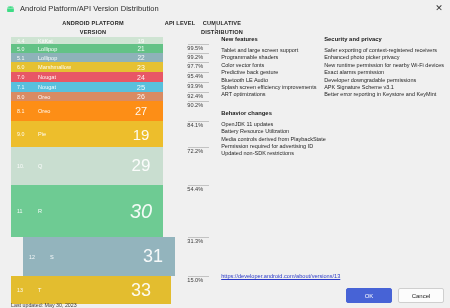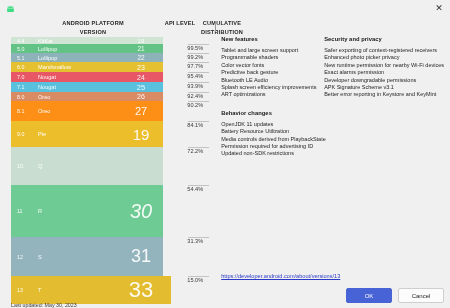--- a/index.html
+++ b/index.html
@@ -247,20 +247,21 @@
 <div class="window">
 
   <div class="titlebar">
     <svg class="titlebar-icon" viewBox="0 0 16 16">
       <path d="M2 8.5h12v4.5a1 1 0 0 1-1 1H3a1 1 0 0 1-1-1z" fill="#3ddc84"></path>
       <path d="M2 8c0-2.2 2.7-4 6-4s6 1.8 6 4z" fill="#3ddc84"></path>
       <circle cx="5.2" cy="6.4" r="0.7" fill="#ffffff"></circle>
       <circle cx="10.8" cy="6.4" r="0.7" fill="#ffffff"></circle>
       <path d="M3.6 3.2l1 1.6M12.4 3.2l-1 1.6" stroke="#3ddc84" stroke-width="0.8" fill="none"></path>
     </svg>
+    <span class="titlebar-title">Android Platform/API Version Distribution</span>
     <span class="titlebar-spacer"></span>
     <span class="titlebar-close">✕</span>
   </div>
 
   <div class="content">
 
     <div class="left-pane">
       <div class="col-headers">
         <div class="hdr hdr-version">
           <div>ANDROID PLATFORM</div>
@@ -365,53 +366,54 @@
             </div>
             <div class="cum-wrap">
               <div class="cum-line"></div>
               <div class="cum-val">84.1%</div>
             </div>
           </div>
           <div class="row" style="height: 38px;">
             <div class="bar" style="width: 152px; background: rgb(201, 222, 208);">
               <span class="ver-num">10.</span>
               <span class="ver-name">Q</span>
+              <span class="api-lvl" style="font-size: 17px;">29</span>
             </div>
             <div class="cum-wrap">
               <div class="cum-line"></div>
               <div class="cum-val">72.2%</div>
             </div>
           </div>
           <div class="row" style="height: 52px;">
             <div class="bar" style="width: 152px; background: rgb(110, 203, 147);">
               <span class="ver-num">11</span>
               <span class="ver-name">R</span>
               <span class="api-lvl" style="font-size: 20px; font-style: italic;">30</span>
             </div>
             <div class="cum-wrap">
               <div class="cum-line"></div>
               <div class="cum-val">54.4%</div>
             </div>
           </div>
           <div class="row" style="height: 39px;">
-            <div class="bar" style="width: 152px; background: rgb(147, 180, 189);">
+            <div class="bar" style="width: 152px; background: rgb(147, 180, 189); margin-left: 12px;">
               <span class="ver-num">12</span>
               <span class="ver-name">S</span>
               <span class="api-lvl" style="font-size: 18px;">31</span>
             </div>
             <div class="cum-wrap">
               <div class="cum-line"></div>
               <div class="cum-val">31.3%</div>
             </div>
           </div>
           <div class="row" style="height: 28px;">
             <div class="bar" style="width: 160px; background: rgb(227, 189, 47);">
               <span class="ver-num">13</span>
               <span class="ver-name">T</span>
-              <span class="api-lvl" style="font-size: 22px;">33</span>
+              <span class="api-lvl" style="font-size: 18px;">33</span>
             </div>
             <div class="cum-wrap">
               <div class="cum-line"></div>
               <div class="cum-val">15.0%</div>
             </div>
           </div>
         </div>
       <div class="last-updated" id="last-updated" style="top: 285px;">Last updated: May 30, 2023</div>
     </div>
 

